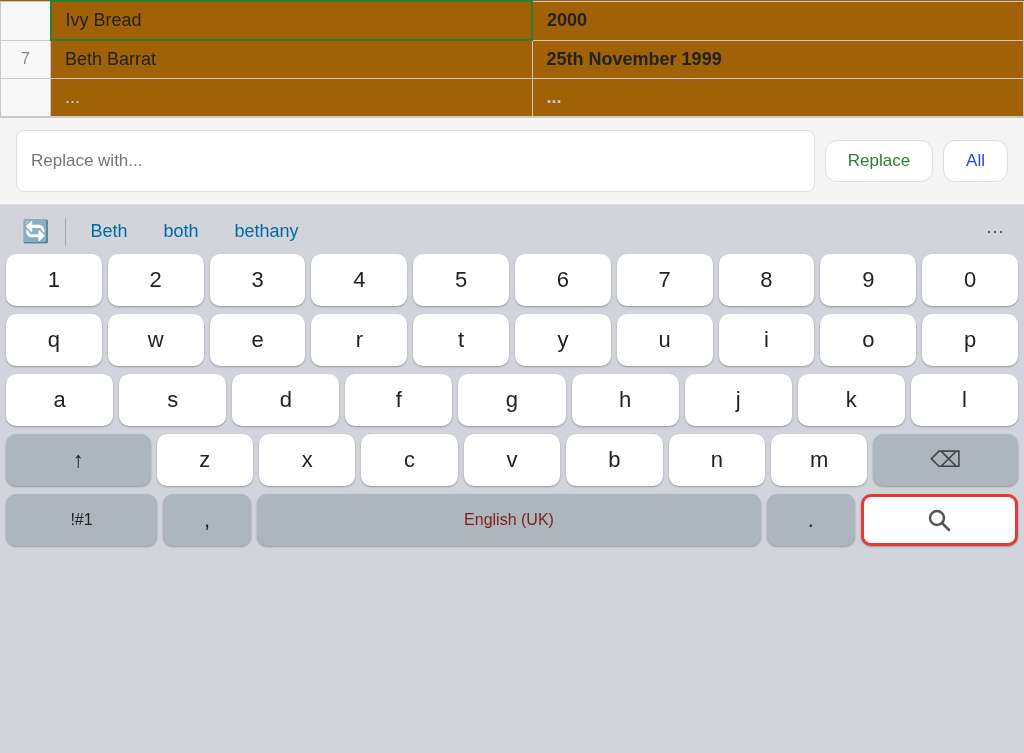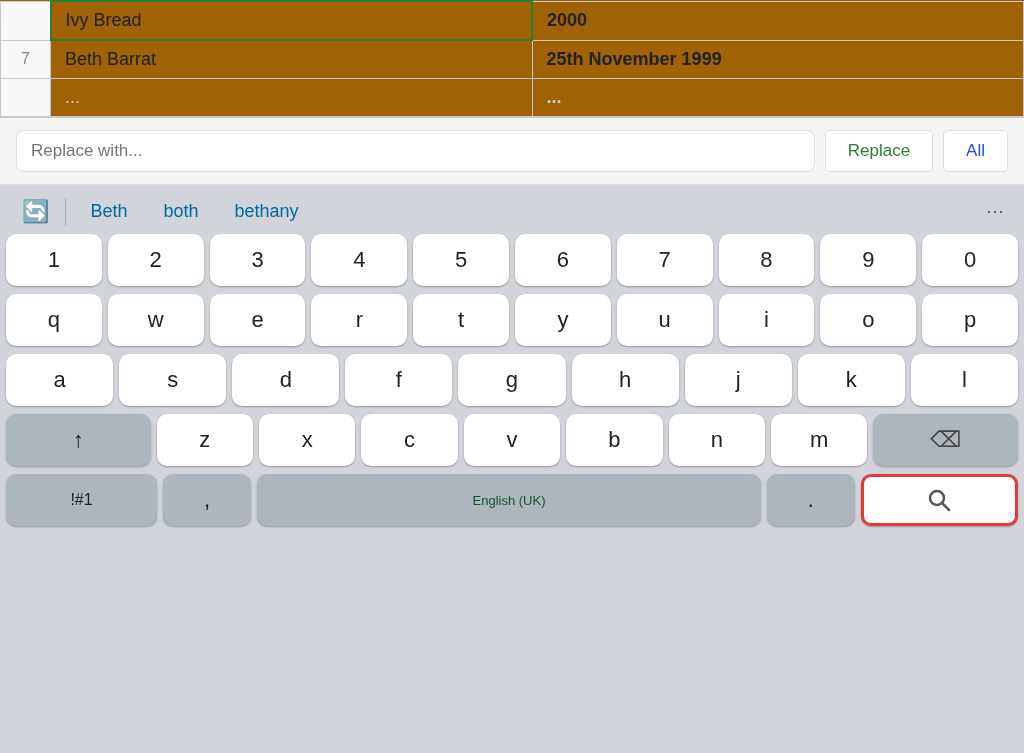--- a/index.html
+++ b/index.html
@@ -65,33 +65,33 @@
       background: #f5f5f5;
       padding: 12px 16px;
       display: flex;
       align-items: center;
       gap: 10px;
       border-bottom: 1px solid #ddd;
     }
 
     .replace-input {
       flex: 1;
-      padding: 10px 14px;
+      padding: 20px 14px;
       border: 1px solid #ddd;
       border-radius: 8px;
       font-size: 17px;
       color: #aaa;
       background: #fff;
       outline: none;
     }
 
     .replace-btn {
       padding: 10px 22px;
       border: 1px solid #ddd;
-      border-radius: 5px;
+      border-radius: 12px;
       font-size: 17px;
       background: #fff;
       cursor: pointer;
     }
 
     .replace-btn.primary {
       color: #2e7d32;
       font-weight: 500;
     }
 
@@ -184,22 +184,22 @@
       background: #adb5bd;
       color: #222;
     }
 
     .kb-key.wide {
       flex: 1.5;
     }
 
     .kb-key.space {
       flex: 4;
-      font-size: 13px;
-      color: #14532d;
+      font-size: 16px;
+      color: #7f1d1d;
     }
 
     .kb-key.search-key {
       background: #fff;
       border: 3px solid #e53935;
       flex: 1;
     }
 
     .kb-key.dot-key {
       flex: 1;

